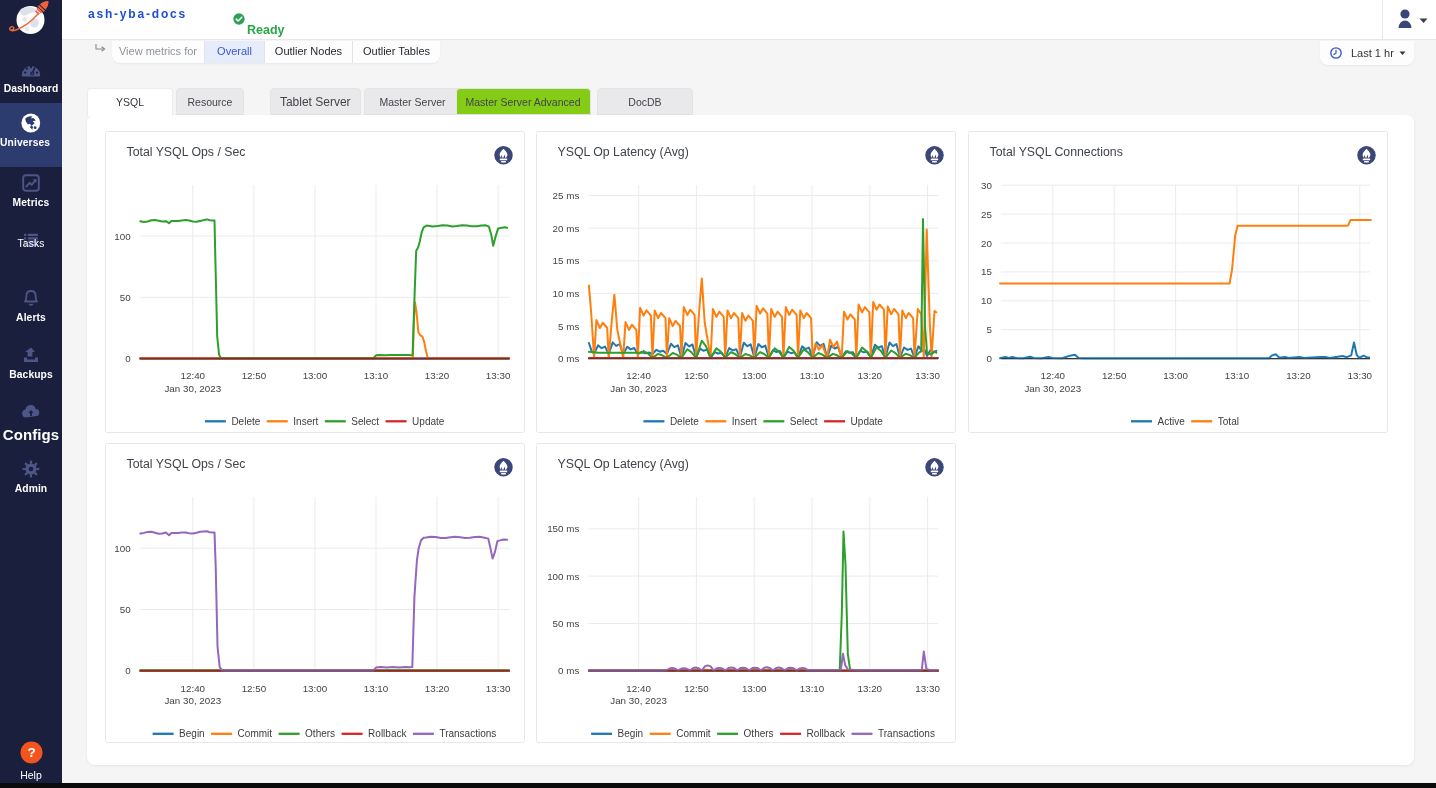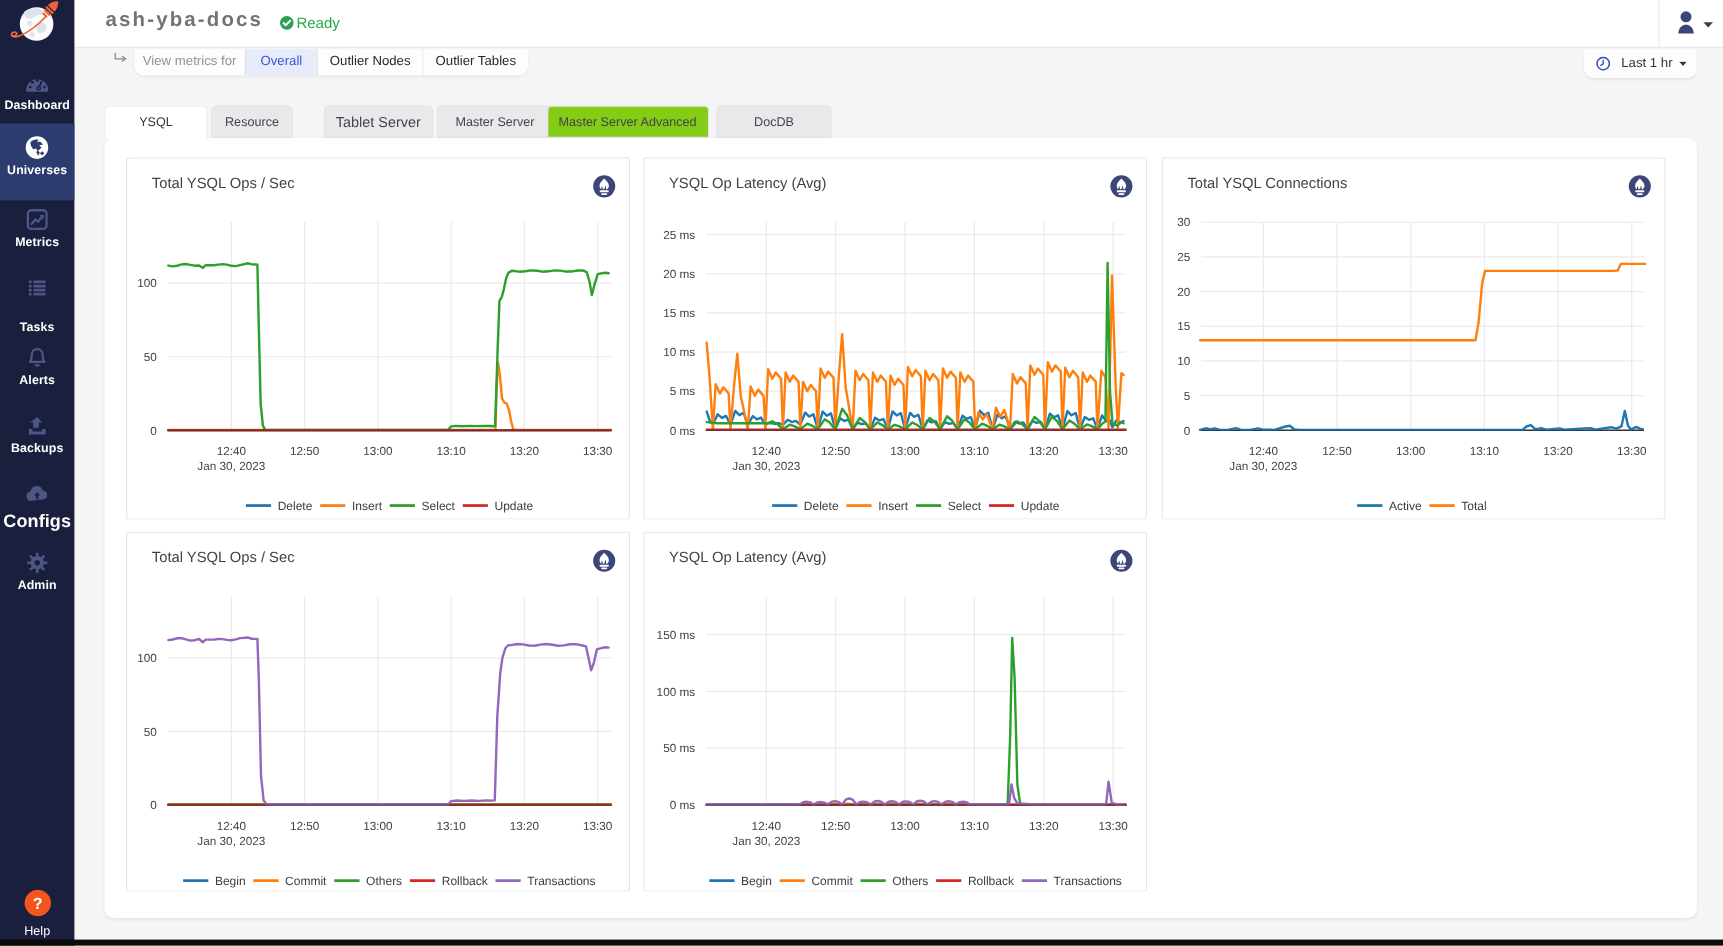--- a/index.html
+++ b/index.html
@@ -1,25 +1,25 @@
 <!DOCTYPE html>
 <html><head><meta charset="utf-8"><title>ash-yba-docs</title>
 <style>
 *{margin:0;padding:0;box-sizing:border-box}
 body{font-family:"Liberation Sans",sans-serif;width:1436px;height:788px;position:relative;overflow:hidden;background:#f5f5f6}
 </style></head>
 <body>
 <div style="position:absolute;left:62px;top:40px;right:0;bottom:0;background:#f5f5f6"></div>
 <div style="position:absolute;left:62px;top:0;right:0;height:40px;background:#fff;border-bottom:1px solid #e8e8ea">
-<div style="position:absolute;left:26px;top:7px;font-size:17px;font-weight:bold;color:#737373;letter-spacing:1.8px">ash-yba-docs</div>
+<div style="position:absolute;left:26px;top:7px;font-size:12px;font-weight:bold;color:#1d4ed8;letter-spacing:1.8px">ash-yba-docs</div>
 <svg style="position:absolute;left:171px;top:13px" width="12" height="12" viewBox="0 0 12 12">
       <circle cx="6" cy="6" r="5.7" fill="#2ca155"></circle>
       <path d="M3.2 6.2 L5.1 8 L8.8 4.3" stroke="#fff" stroke-width="1.6" fill="none" stroke-linecap="round" stroke-linejoin="round"></path>
     </svg>
-<div style="position:absolute;left:185px;top:12px;font-size:12.5px;font-weight:normal;color:#28a745">Ready</div>
+<div style="position:absolute;left:185px;top:23px;font-size:12.5px;font-weight:bold;color:#28a745">Ready</div>
 <div style="position:absolute;right:53px;top:0;width:1px;height:40px;background:#e8e8ea"></div>
 <svg style="position:absolute;right:23px;top:9px" width="16" height="21" viewBox="0 0 16 21">
       <circle cx="8" cy="5" r="4.6" fill="#3a4677"></circle>
       <path d="M1.5 19 a6.5 7.5 0 0 1 13 0 Z" fill="#3a4677"></path>
     </svg>
 <svg style="position:absolute;right:8px;top:18px" width="9" height="5.5" viewBox="0 0 9 5.5">
       <path d="M0.5 0.5 L8.5 0.5 L4.5 5 Z" fill="#3c3c44"></path>
     </svg>
 </div>
 
@@ -304,38 +304,38 @@
         <circle cx="12.2" cy="15.6" r="2.0" fill="#1a1f3d"></circle>
         <circle cx="12.2" cy="15.6" r="0.85" fill="#4d5687"></circle>
       </svg></div>
 <div style="position:absolute;left:0;top:83px;width:62px;text-align:center;font-size:10.3px;font-weight:600;color:#fff;letter-spacing:0.1px">Dashboard</div>
     <div style="position:absolute;left:0;top:112px;width:62px;height:22px;text-align:center"><svg width="22" height="22" viewBox="0 0 22 22">
         <circle cx="10.8" cy="11" r="9.4" fill="#fff"></circle>
         <path d="M5.2 6.8 C6.8 4.6 9.8 3.7 12.2 4.5 L10.8 6.6 L13.2 5.9 C14.4 6.5 15.3 7.5 15.7 8.7 L12.7 9.0 L14.6 11.2 L12.0 13.4 L9.4 11.8 L7.8 12.6 L5.9 9.6 Z" fill="#2d3c6e"></path>
         <path d="M11.0 12.8 L13.1 15.0 L12.1 17.7 L10.3 15.3 Z" fill="#2d3c6e"></path>
         <circle cx="15.1" cy="15.7" r="1.4" fill="#2d3c6e"></circle>
       </svg></div>
-<div style="position:absolute;left:0;top:137px;width:62px;text-align:center;font-size:10.3px;font-weight:600;color:#fff;letter-spacing:0.1px">Universes</div>
+<div style="position:absolute;left:0;top:137px;width:62px;font-size:10.3px;font-weight:600;color:#fff;letter-spacing:0.1px">Universes</div>
     <div style="position:absolute;left:0;top:171.5px;width:62px;height:22px;text-align:center"><svg width="22" height="22" viewBox="0 0 22 22">
         <rect x="3.2" y="3.2" width="15.6" height="15.6" rx="2.8" stroke="#4d5687" stroke-width="1.9" fill="none"></rect>
         <path d="M6.3 14.6 L9.6 10.8 L11.7 12.8 L15.6 8.0" stroke="#4d5687" stroke-width="1.9" fill="none" stroke-linecap="round" stroke-linejoin="round"></path>
         <path d="M12.6 7.2 h3.8 v3.8 Z" fill="#4d5687"></path>
       </svg></div>
 <div style="position:absolute;left:0;top:196.5px;width:62px;text-align:center;font-size:10.3px;font-weight:600;color:#fff;letter-spacing:0.1px">Metrics</div>
     <div style="position:absolute;left:0;top:229px;width:62px;height:22px;text-align:center"><svg width="22" height="22" viewBox="0 0 22 22">
         <rect x="4" y="4.8" width="2.3" height="2.3" rx="0.5" fill="#4d5687"></rect>
         <rect x="7.8" y="4.8" width="10.2" height="2.3" rx="0.6" fill="#4d5687"></rect>
         <rect x="4" y="8.2" width="2.3" height="2.3" rx="0.5" fill="#4d5687"></rect>
         <rect x="7.8" y="8.2" width="10.2" height="2.3" rx="0.6" fill="#4d5687"></rect>
         <rect x="4" y="11.6" width="2.3" height="2.3" rx="0.5" fill="#4d5687"></rect>
         <rect x="7.8" y="11.6" width="10.2" height="2.3" rx="0.6" fill="#4d5687"></rect>
         <rect x="4" y="15.0" width="2.3" height="2.3" rx="0.5" fill="#4d5687"></rect>
         <rect x="7.8" y="15.0" width="10.2" height="2.3" rx="0.6" fill="#4d5687"></rect>
       </svg></div>
-<div style="position:absolute;left:0;top:268px;width:62px;text-align:center;font-size:10.3px;font-weight:700;color:#fff;letter-spacing:0.1px">Tasks</div>
+<div style="position:absolute;left:0;top:238px;width:62px;text-align:center;font-size:10.3px;font-weight:400;color:#fff;letter-spacing:0.1px">Tasks</div>
     <div style="position:absolute;left:0;top:287px;width:62px;height:22px;text-align:center"><svg width="22" height="22" viewBox="0 0 22 22">
         <path d="M11 4 C8 4 6.4 6.2 6.4 9 C6.4 13 5 14.5 5 14.5 h12 C17 14.5 15.6 13 15.6 9 C15.6 6.2 14 4 11 4 Z" fill="none" stroke="#4d5687" stroke-width="1.8" stroke-linejoin="round"></path>
         <path d="M9.4 16.7 a1.7 1.7 0 0 0 3.2 0" fill="none" stroke="#4d5687" stroke-width="1.8"></path>
       </svg></div>
 <div style="position:absolute;left:0;top:312px;width:62px;text-align:center;font-size:10.3px;font-weight:600;color:#fff;letter-spacing:0.1px">Alerts</div>
     <div style="position:absolute;left:0;top:343.5px;width:62px;height:22px;text-align:center"><svg width="22" height="22" viewBox="0 0 22 22">
         <path d="M11 3.5 L15 8 h-2.6 v4.5 h-4.8 V8 H5 Z" fill="#4d5687"></path>
         <path d="M4 13.5 h3 v2 h8 v-2 h3 v4.5 H4 Z" fill="#4d5687"></path>
       </svg></div>
 <div style="position:absolute;left:0;top:368.5px;width:62px;text-align:center;font-size:10.3px;font-weight:600;color:#fff;letter-spacing:0.1px">Backups</div>

